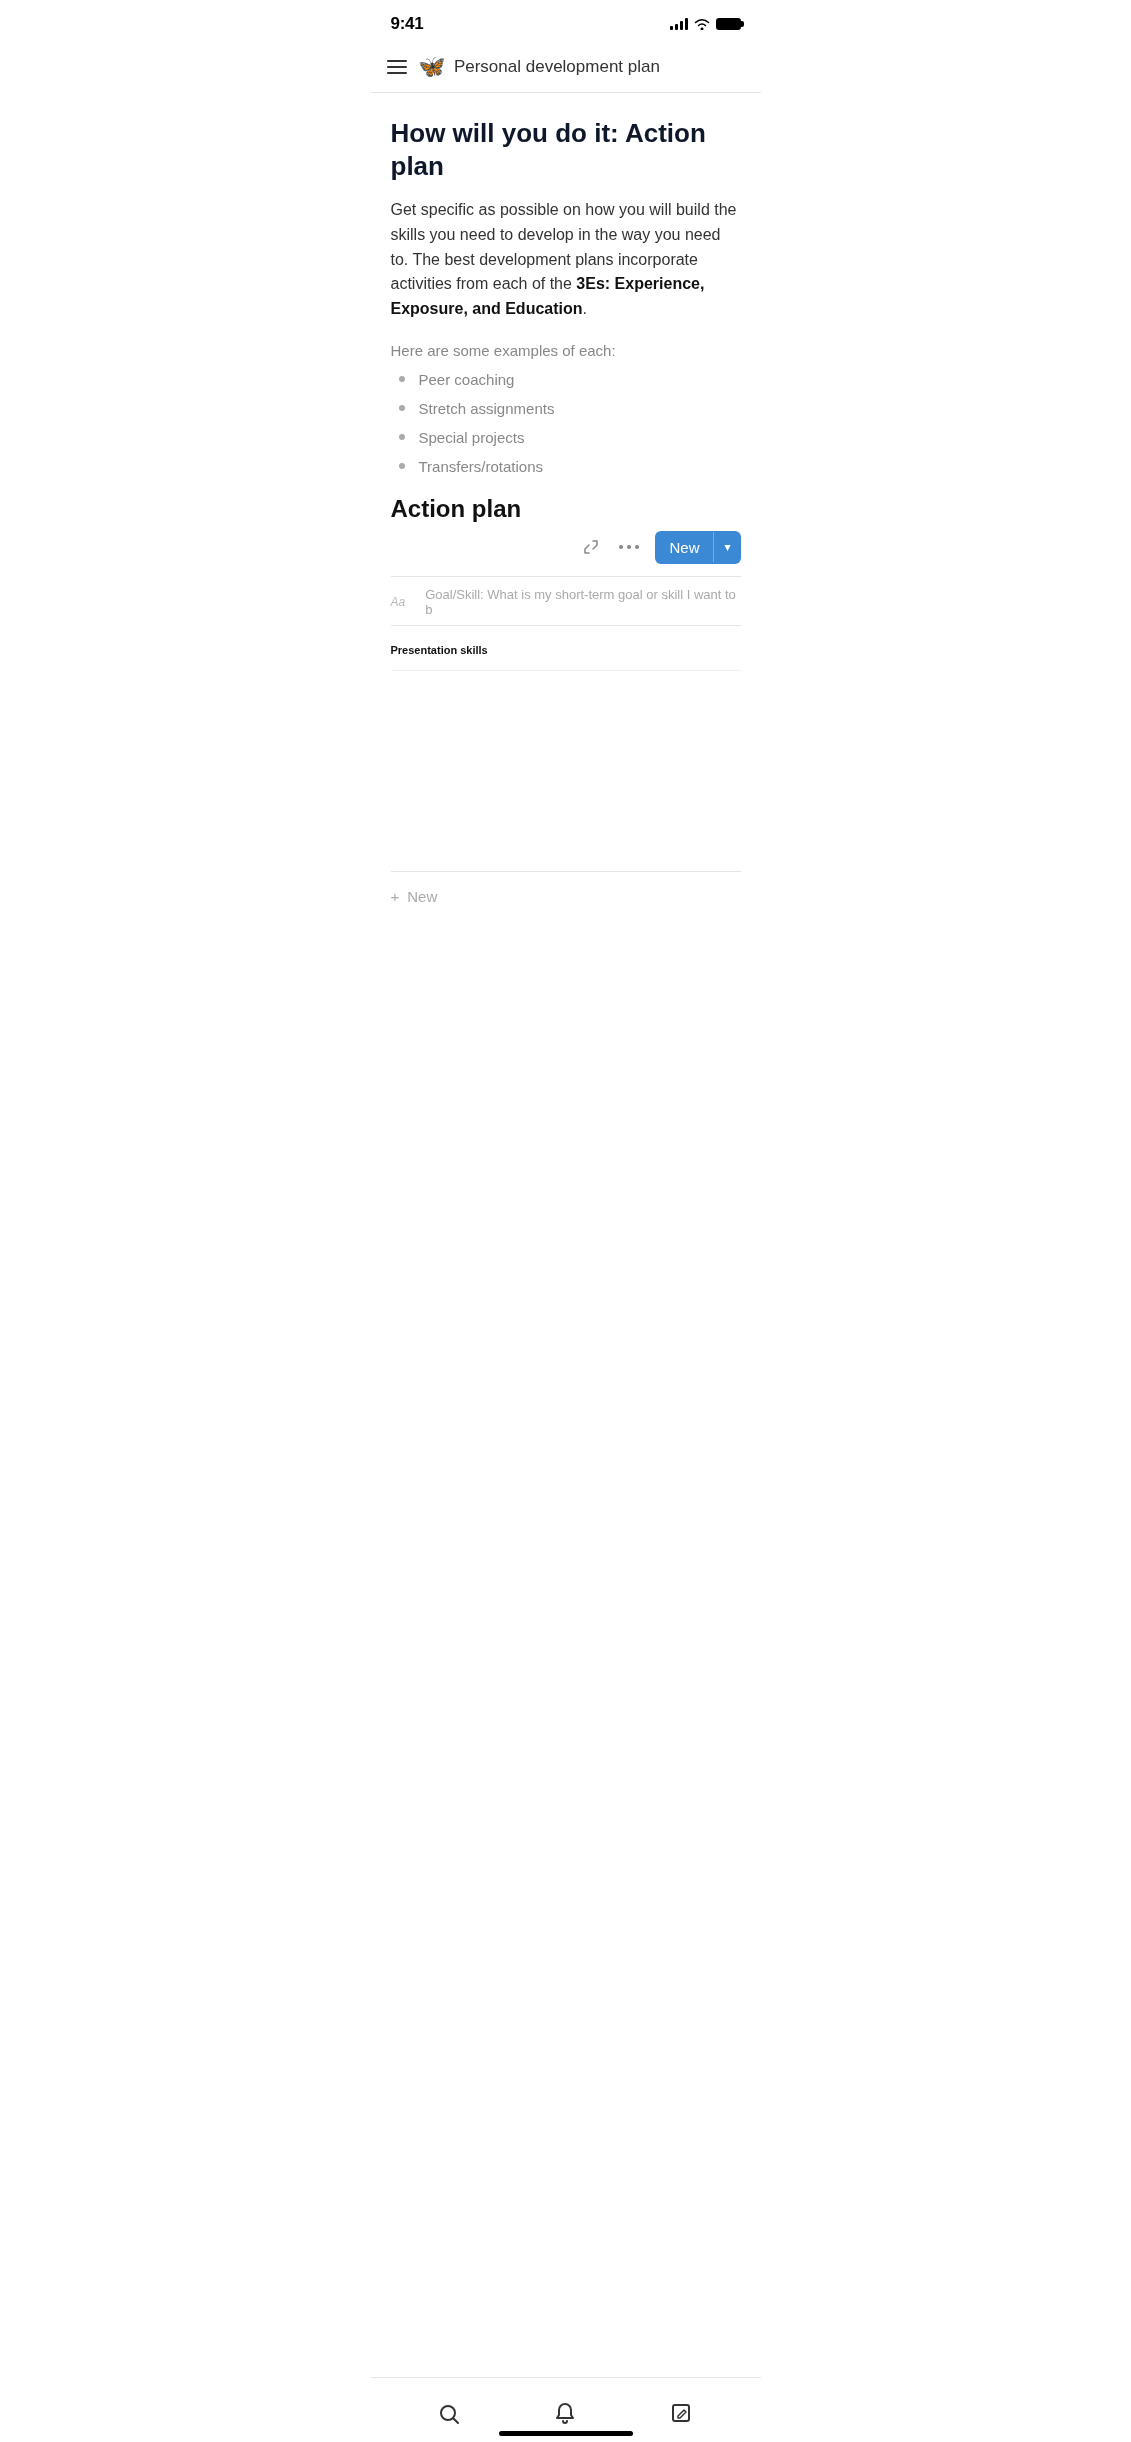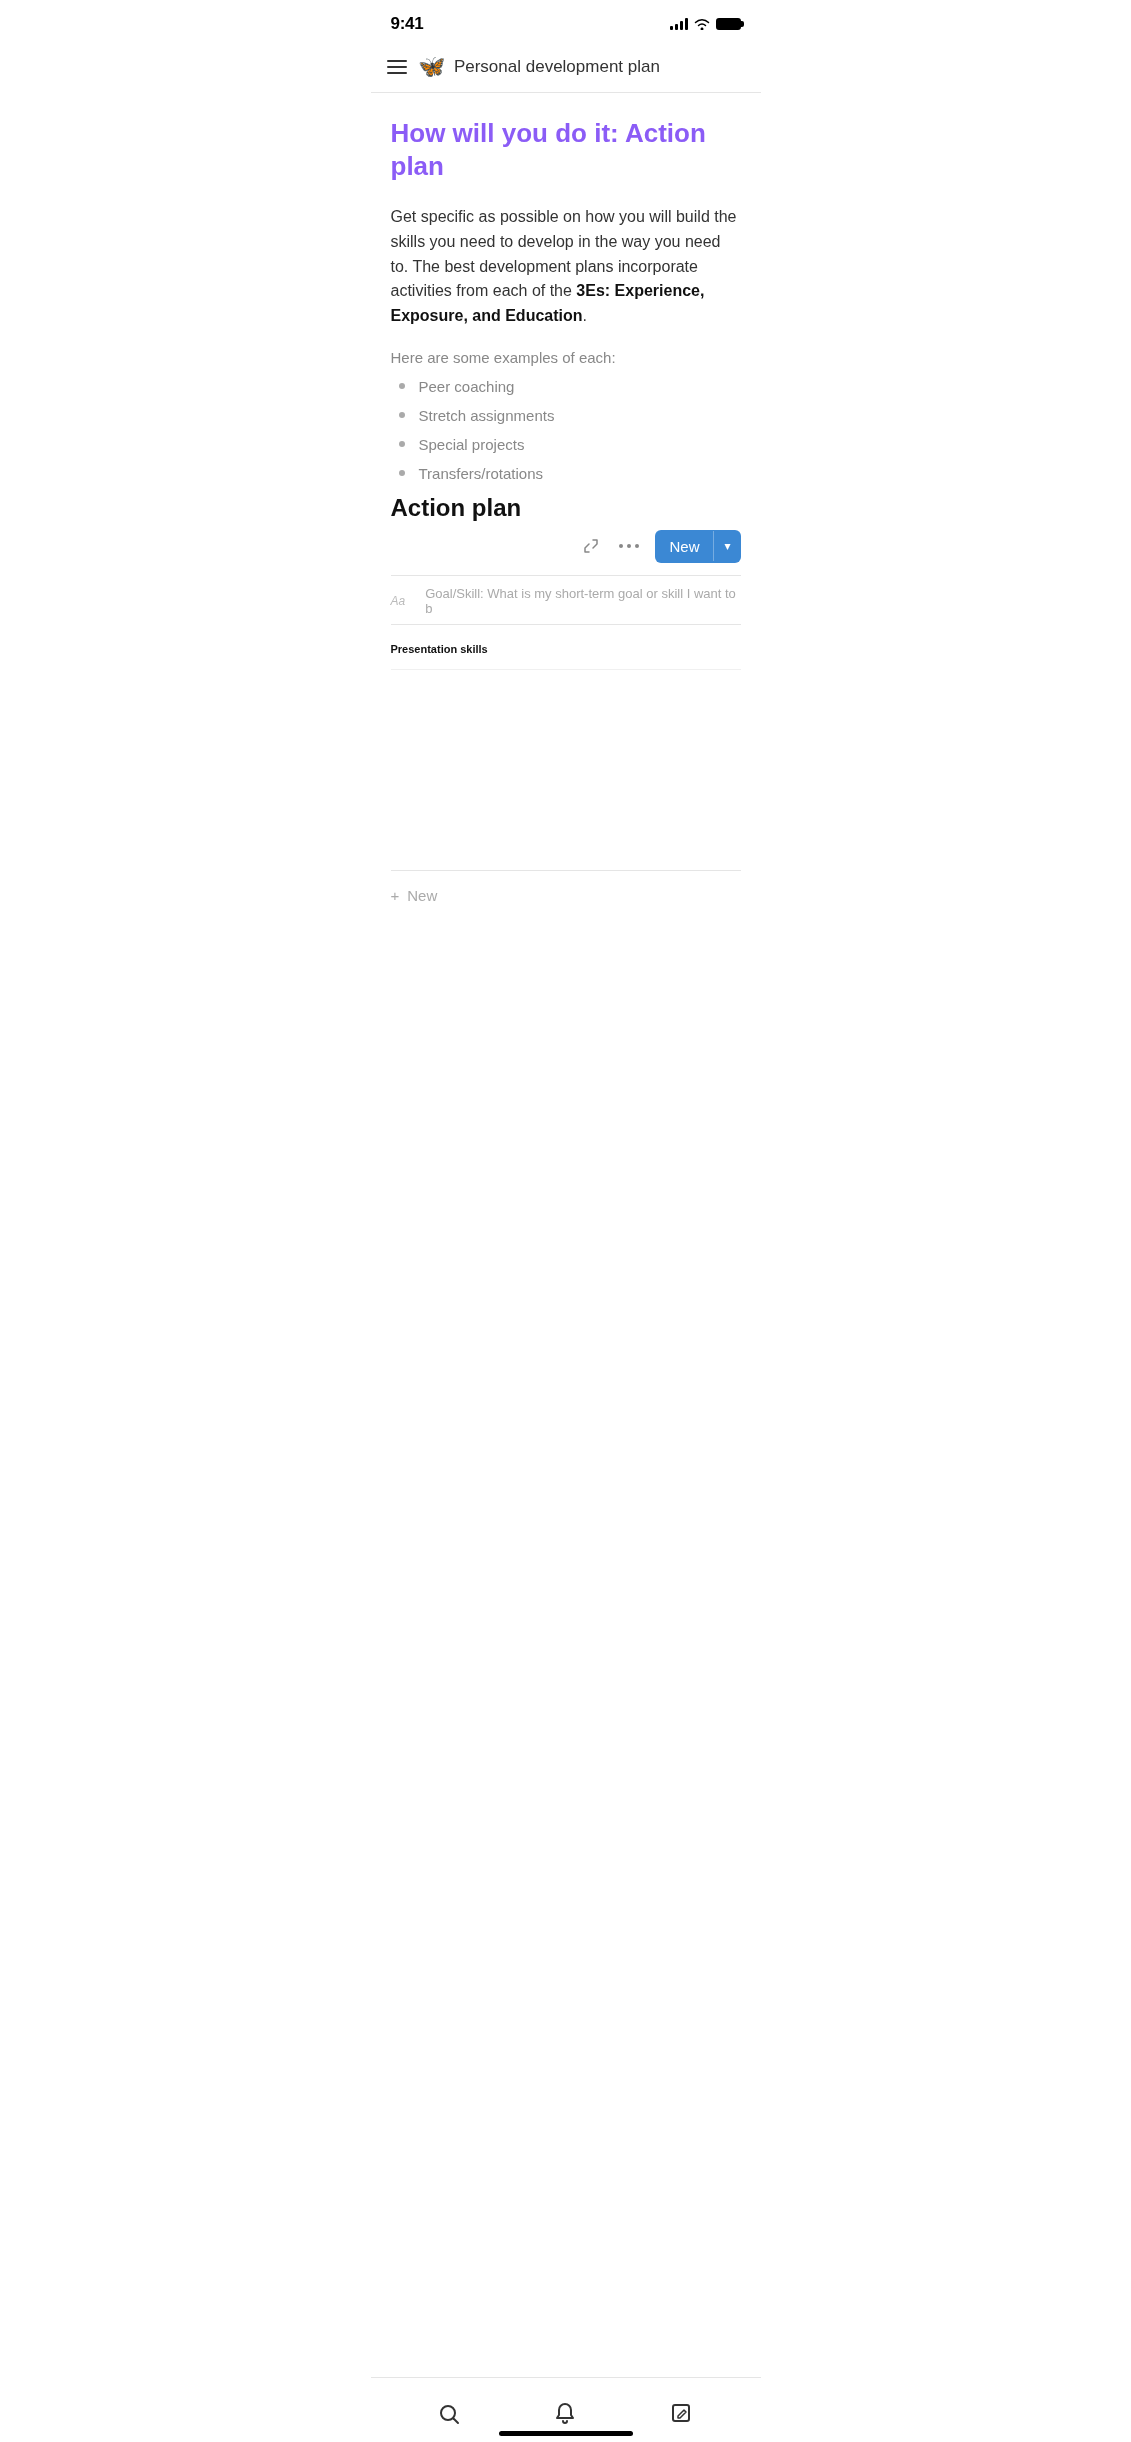--- a/index.html
+++ b/index.html
@@ -114,23 +114,23 @@
 
     
     .main-content {
       padding: 24px 20px 0 20px;
       flex: 1;
     }
 
     .page-heading {
       font-size: 26px;
       font-weight: 700;
-      color: #8b5cf6;
+      color: #0f172a;
       line-height: 1.25;
-      margin-bottom: 23px;
+      margin-bottom: 16px;
     }
 
     .description-text {
       font-size: 16px;
       color: #333333;
       line-height: 1.55;
       margin-bottom: 20px;
     }
 
     .description-text strong {
@@ -139,21 +139,21 @@
     }
 
     .examples-label {
       font-size: 15px;
       color: #888888;
       margin-bottom: 12px;
     }
 
     .bullet-list {
       list-style: none;
-      margin-bottom: 12px;
+      margin-bottom: 20px;
     }
 
     .bullet-list li {
       display: flex;
       align-items: flex-start;
       font-size: 15px;
       color: #888888;
       margin-bottom: 12px;
       padding-left: 8px;
     }

